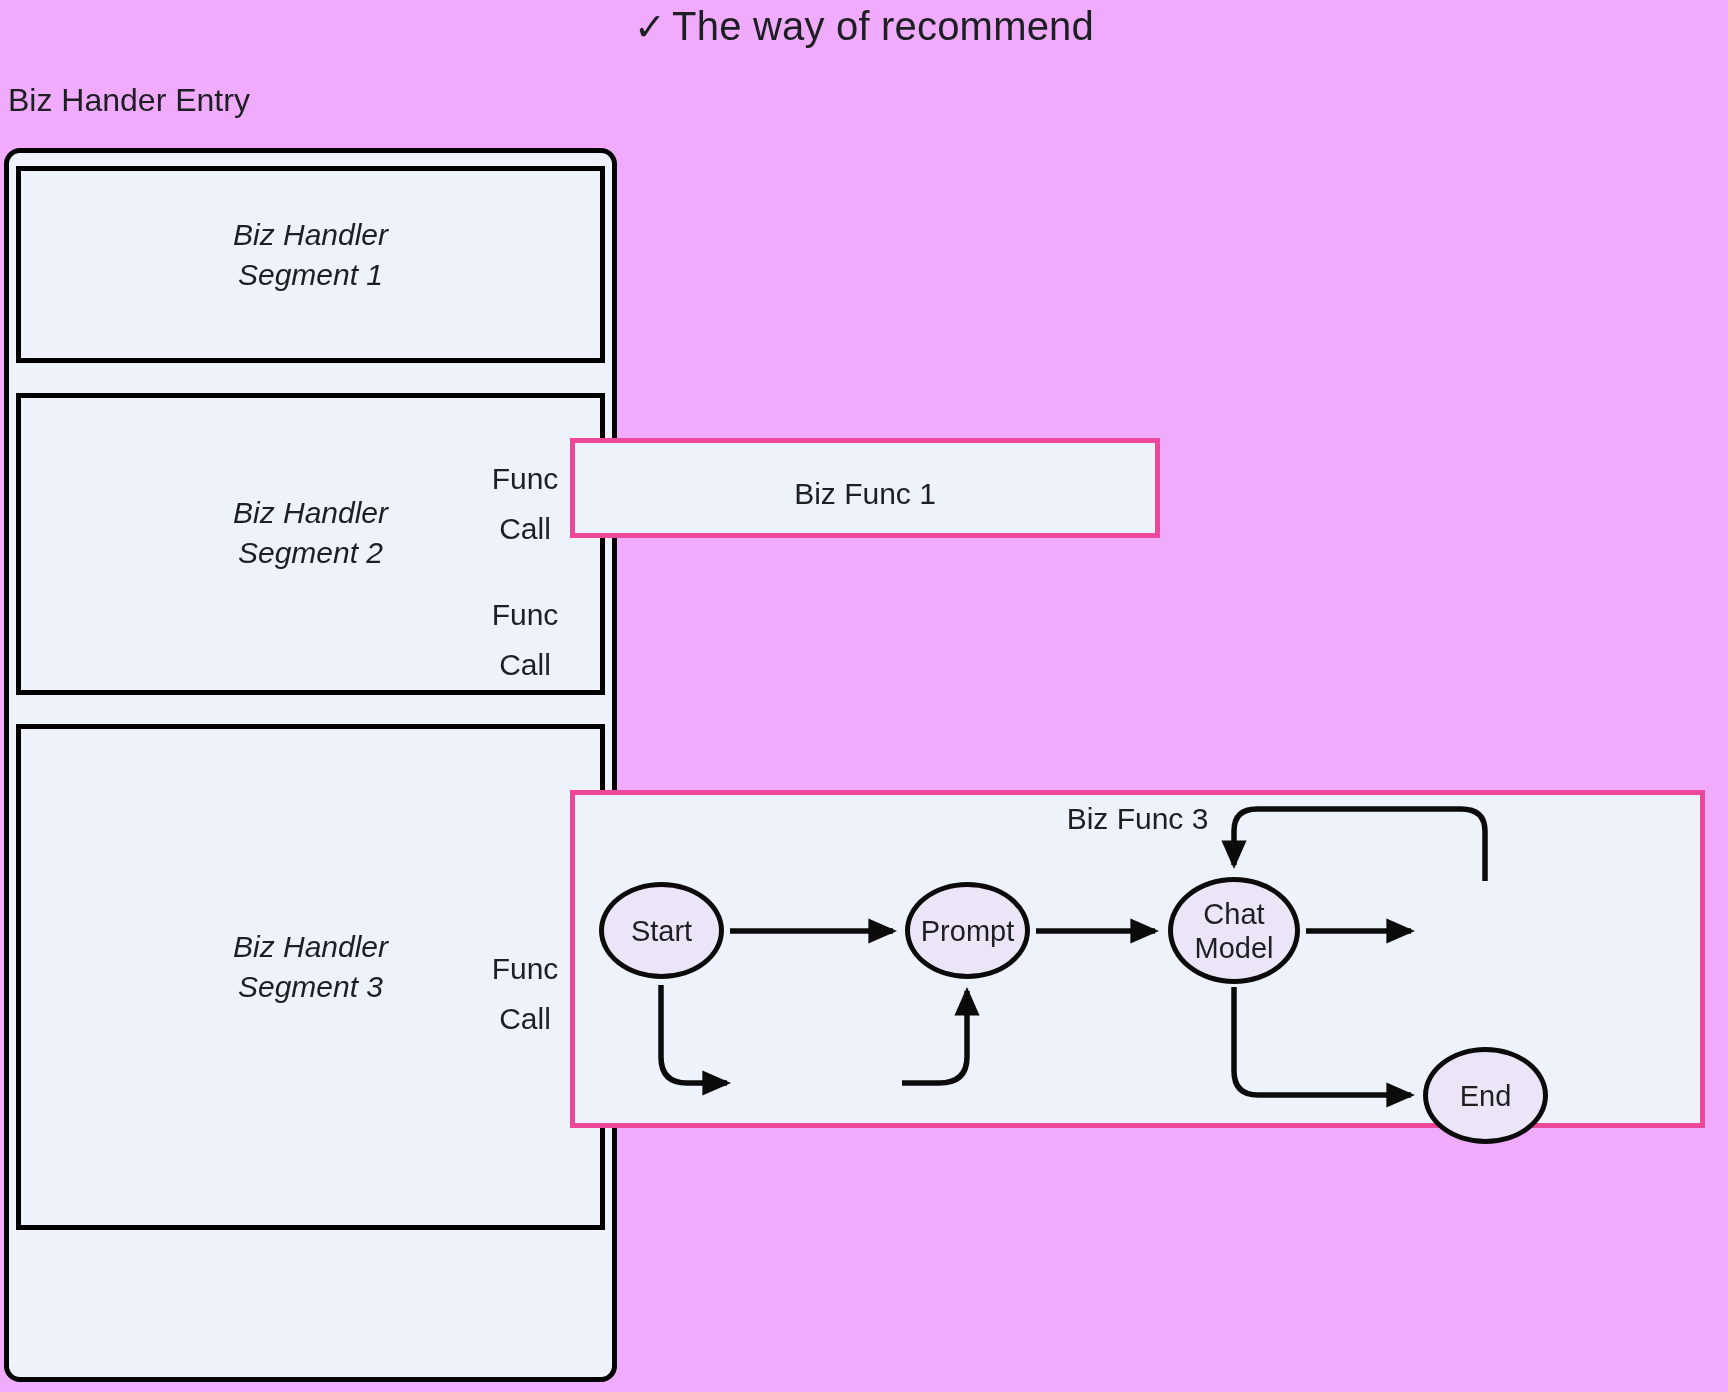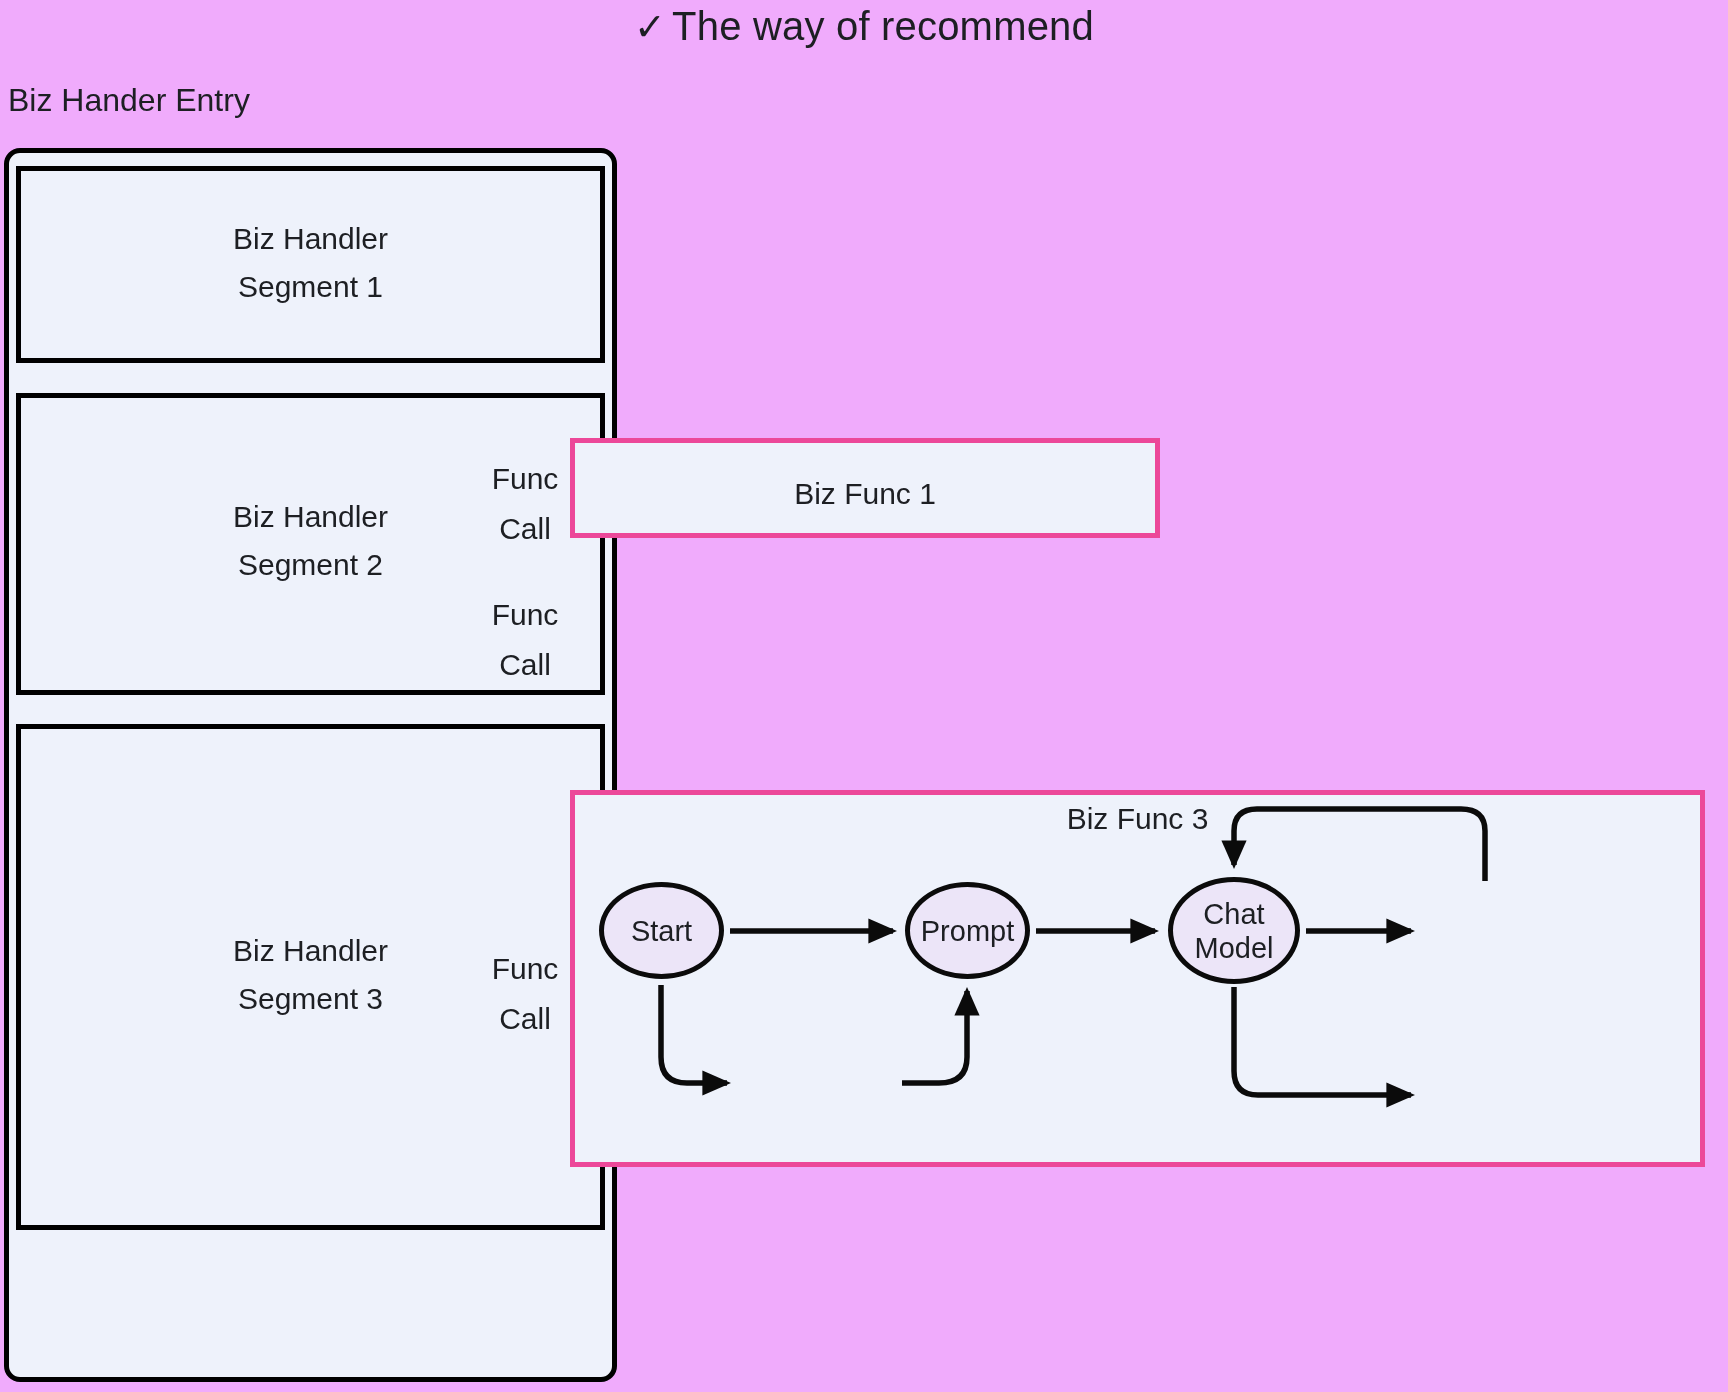--- a/index.html
+++ b/index.html
@@ -61,23 +61,24 @@
     background: #eef2fb;
     border: 5px solid #000000;
     box-sizing: border-box;
   }
   .segment .seg-title {
     position: absolute;
     left: 0;
     width: 100%;
     text-align: center;
     font-size: 30px;
-    line-height: 48px;
+    line-height: 40px;
     color: #1d1f23;
     white-space: pre-line;
+    font-style: italic;
   }
   .seg1 { left: 16px;  top: 166px; width: 589px;  height: 197px; }
   .seg2 { left: 16px;  top: 393px; width: 589px;  height: 302px; }
   .seg3 { left: 16px;  top: 724px; width: 589px;  height: 506px; }
 
   .seg1 .seg-title { top: 44px; }
   .seg2 .seg-title { top: 95px; }
   .seg3 .seg-title { top: 198px; }
 
   
@@ -109,21 +110,21 @@
     width: 100%;
     text-align: center;
     font-size: 30px;
     line-height: 38px;
     color: #1d1f23;
   }
   .bf1 { left: 570px; top: 438px;  width: 590px; height: 100px; }
   .bf1 .fb-title { top: 32px; }
   .bf2 { left: 570px; top: 576px;  width: 590px; height: 100px; }
   .bf2 .fb-title { top: 32px; }
-  .bf3 { left: 570px; top: 790px;  width: 1135px; height: 377px; }
+  .bf3 { left: 570px; top: 790px;  width: 1135px; height: 338px; }
   .bf3 .fb-title { top: 5px; }
 
   .graph {
     position: absolute;
     left: 0;
     top: 0;
     width: 1135px;
     height: 377px;
   }
 
@@ -227,17 +228,20 @@
       <div class="node n-start">
         <span>Start</span>
       </div>
       <div class="node n-prompt">
         <span>Prompt</span>
       </div>
       <div class="node n-chat">
         <span>Chat
 Model</span>
       </div>
+      <div class="node n-end">
+        <span>End</span>
+      </div>
 
     </div>
   </div>
 
 </div>
 
 </body></html>

